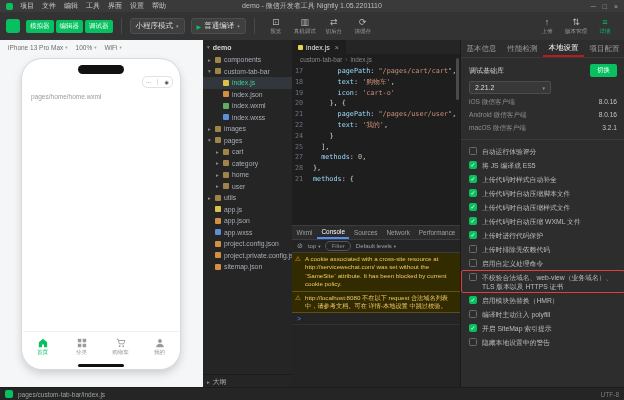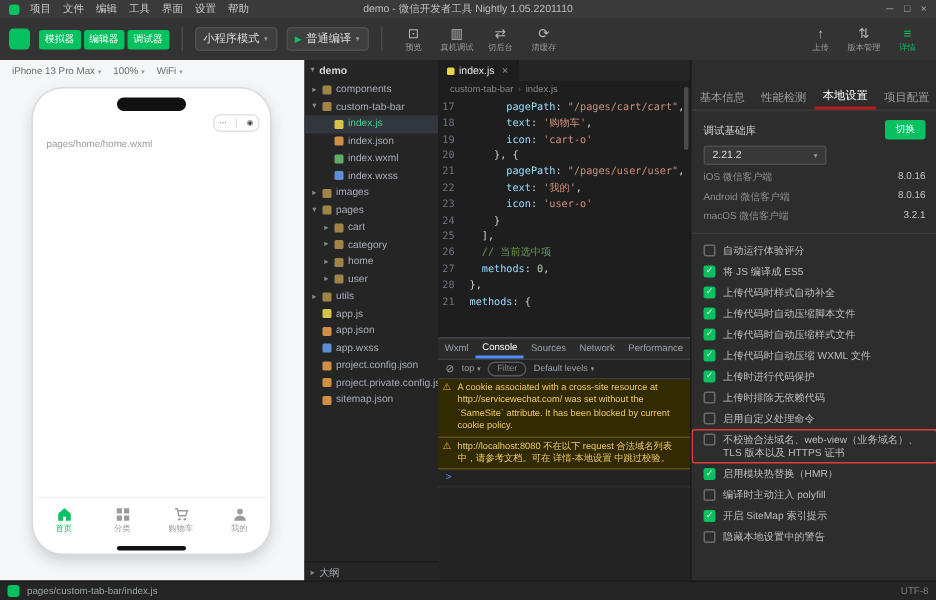--- a/index.html
+++ b/index.html
@@ -107,21 +107,21 @@
   .cfilter .caret{font-size:4.5px;}
   .warn{position:relative;background:#332b00;border-bottom:1px solid #5c5017;color:#f0c967;
     font-size:6.2px;line-height:8.4px;padding:2px 4px 2px 13px;}
   .warn .wic{position:absolute;left:3px;top:2px;color:#f2ab26;font-size:6.5px;}
   .prompt-row{display:flex;gap:4px;padding:2px 5px;font-size:7px;color:#4f8ef7;
     border-bottom:1px solid #303030;align-items:center;}
 
   
   .details{position:absolute;left:460px;top:40px;width:164px;height:348px;background:#2d2d2d;
     border-left:1px solid #1b1b1b;overflow:hidden;}
-  .dtabs{display:flex;height:17px;border-bottom:1px solid #3a3a3a;margin-top:16px;}
+  .dtabs{display:flex;height:17px;border-bottom:1px solid #3a3a3a;}
   .dtab{flex:1;display:flex;align-items:center;justify-content:center;font-size:7.5px;color:#9c9c9c;}
   .dtab.active{color:#fff;border-bottom:2px solid #b91c1c;}
   .dsec{padding:6px 8px 2px;}
   .librow{display:flex;align-items:center;justify-content:space-between;}
   .liblabel{font-size:7px;color:#cfcfcf;}
   .switch-btn{background:#07c160;color:#fff;font-size:6.5px;padding:2px 7px;border-radius:2px;}
   .libdd{margin-top:4px;width:70px;display:flex;justify-content:space-between;align-items:center;
     background:#383838;border:1px solid #4c4c4c;border-radius:2px;font-size:7px;color:#ddd;padding:2px 5px;}
   .libdd .caret{font-size:5px;color:#9a9a9a;}
   .kvrow{display:flex;justify-content:space-between;padding:2px 8px;font-size:6.6px;color:#8f8f8f;}
@@ -404,24 +404,22 @@
       <span class="sep">›</span>
       <span>index.js</span>
     </div>
     <div class="code-area">
         <div class="cline"><span class="ln">17</span><span class="ctext"><span class="tk-pln">      </span><span class="tk-key">pagePath</span><span class="tk-pun">: </span><span class="tk-str">"/pages/cart/cart"</span><span class="tk-pun">,</span></span></div>
         <div class="cline"><span class="ln">18</span><span class="ctext"><span class="tk-pln">      </span><span class="tk-key">text</span><span class="tk-pun">: </span><span class="tk-str">'购物车'</span><span class="tk-pun">,</span></span></div>
         <div class="cline"><span class="ln">19</span><span class="ctext"><span class="tk-pln">      </span><span class="tk-key">icon</span><span class="tk-pun">: </span><span class="tk-str">'cart-o'</span></span></div>
         <div class="cline"><span class="ln">20</span><span class="ctext"><span class="tk-pln">    </span><span class="tk-pun">}, {</span></span></div>
         <div class="cline"><span class="ln">21</span><span class="ctext"><span class="tk-pln">      </span><span class="tk-key">pagePath</span><span class="tk-pun">: </span><span class="tk-str">"/pages/user/user"</span><span class="tk-pun">,</span></span></div>
         <div class="cline"><span class="ln">22</span><span class="ctext"><span class="tk-pln">      </span><span class="tk-key">text</span><span class="tk-pun">: </span><span class="tk-str">'我的'</span><span class="tk-pun">,</span></span></div>
-        <div class="cline"><span class="ln">23</span><span class="ctext"><span class="tk-pln">      </span><span class="tk-key">icon</span><span class="tk-pun">: </span><span class="tk-str">'user-o'</span></span></div>
         <div class="cline"><span class="ln">24</span><span class="ctext"><span class="tk-pln">    </span><span class="tk-pun">}</span></span></div>
         <div class="cline"><span class="ln">25</span><span class="ctext"><span class="tk-pln">  </span><span class="tk-pun">],</span></span></div>
-        <div class="cline"><span class="ln">26</span><span class="ctext"><span class="tk-pln">  </span><span class="tk-com">// 当前选中项</span></span></div>
         <div class="cline"><span class="ln">27</span><span class="ctext"><span class="tk-pln">  </span><span class="tk-key">methods</span><span class="tk-pun">: </span><span class="tk-num">0</span><span class="tk-pun">,</span></span></div>
         <div class="cline"><span class="ln">28</span><span class="ctext"><span class="tk-pun">},</span></span></div>
         <div class="cline"><span class="ln">21</span><span class="ctext"><span class="tk-key">methods</span><span class="tk-pun">: {</span></span></div>
       </div>
     <div class="code-scroll"></div>
   </div>
 
   <div class="console">
     <div class="ctabs">
         <span class="ctab">Wxml</span>

